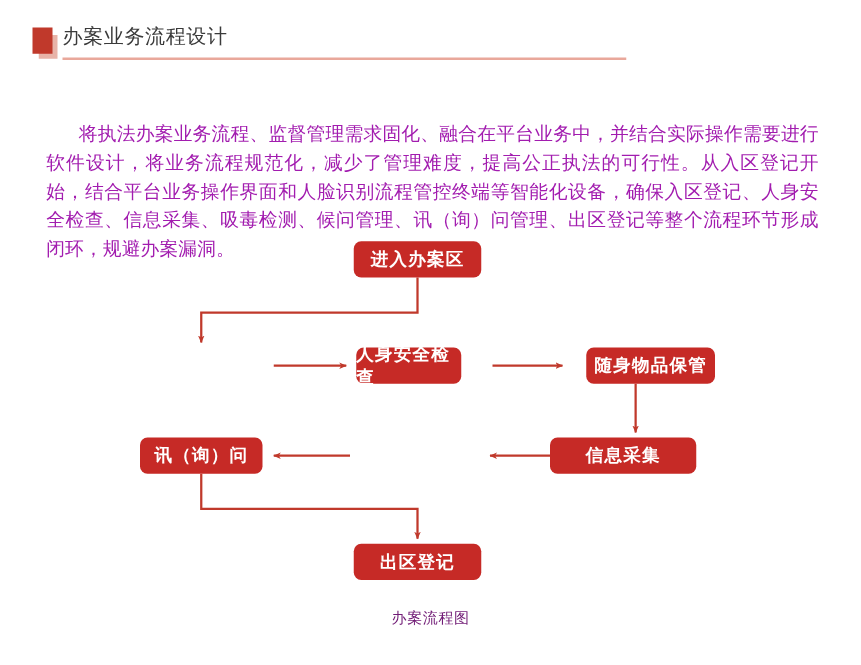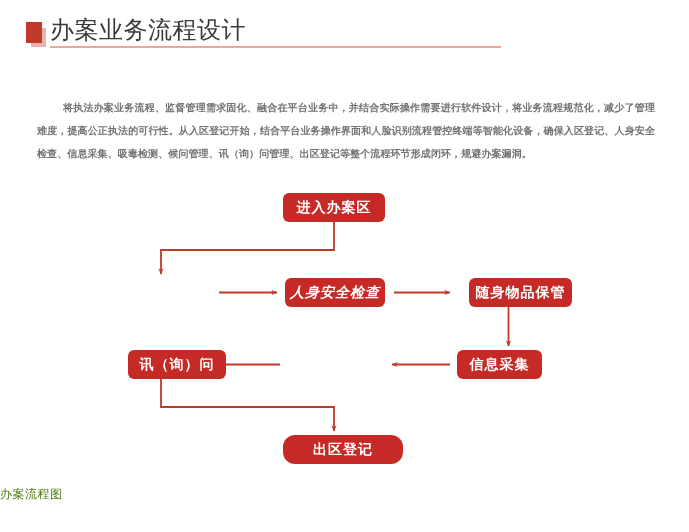--- a/index.html
+++ b/index.html
@@ -36,21 +36,21 @@
     left: 0px;
     top: 6px;
     width: 16px;
     height: 21px;
     background: #c0392b;
   }
   .title-text {
     position: absolute;
     left: 24px;
     top: 0px;
-    font-size: 24px;
+    font-size: 16px;
     line-height: 28px;
     color: #3a3a3a;
     font-weight: 400;
     white-space: nowrap;
     letter-spacing: 0.5px;
   }
   .title-underline {
     position: absolute;
     left: 24px;
     top: 30px;
@@ -58,27 +58,26 @@
     height: 2px;
     background: #e9a89b;
   }
 
   
   .paragraph {
     position: absolute;
     left: 37px;
     top: 96px;
     width: 618px;
-    font-size: 10px;
+    font-size: 15px;
     line-height: 23px;
-    color: #737373;
+    color: #a21caf;
     text-align: justify;
     text-indent: 26px;
     letter-spacing: 0.1px;
-    font-weight: bold;
   }
 
   
   .flow {
     position: absolute;
     left: 0;
     top: 0;
     width: 689px;
     height: 532px;
     padding-left: 37px;
@@ -97,35 +96,35 @@
     font-weight: bold;
     display: flex;
     align-items: center;
     justify-content: center;
     letter-spacing: 1px;
     box-sizing: border-box;
     height: 29px;
   }
   #node-enter      { left: 283px; top: 193px; width: 102px; }
   #node-register   { left: 112px; top: 278px; width: 98px;  }
-  #node-safety     { left: 285px; top: 278px; width: 100px; font-style: italic; }
+  #node-safety     { left: 285px; top: 278px; width: 84px; }
   #node-custody    { left: 457px; top: 278px; width: 103px; margin-left: 12px; }
-  #node-inquiry    { left: 112px; top: 350px; width: 98px; margin-left: 16px;  }
+  #node-inquiry    { left: 112px; top: 350px; width: 98px;  }
   #node-waiting    { left: 288px; top: 350px; width: 95px;  }
-  #node-info       { left: 457px; top: 350px; width: 85px; }
-  #node-exit       { left: 283px; top: 435px; width: 120px; border-radius: 12px; }
+  #node-info       { left: 440px; top: 350px; width: 117px; }
+  #node-exit       { left: 283px; top: 435px; width: 102px; }
 
   .caption {
     position: absolute;
     left: 0;
     top: 486px;
     width: 689px;
-    text-align: left;
+    text-align: center;
     font-size: 12px;
-    color: #4d7c0f;
+    color: #701a75;
     letter-spacing: 0.5px;
   }
 </style>
 </head>
 <body>
 
 <div class="title-block">
   <div class="title-marker-shadow"></div>
   <div class="title-marker"></div>
   <div class="title-text">办案业务流程设计</div>

